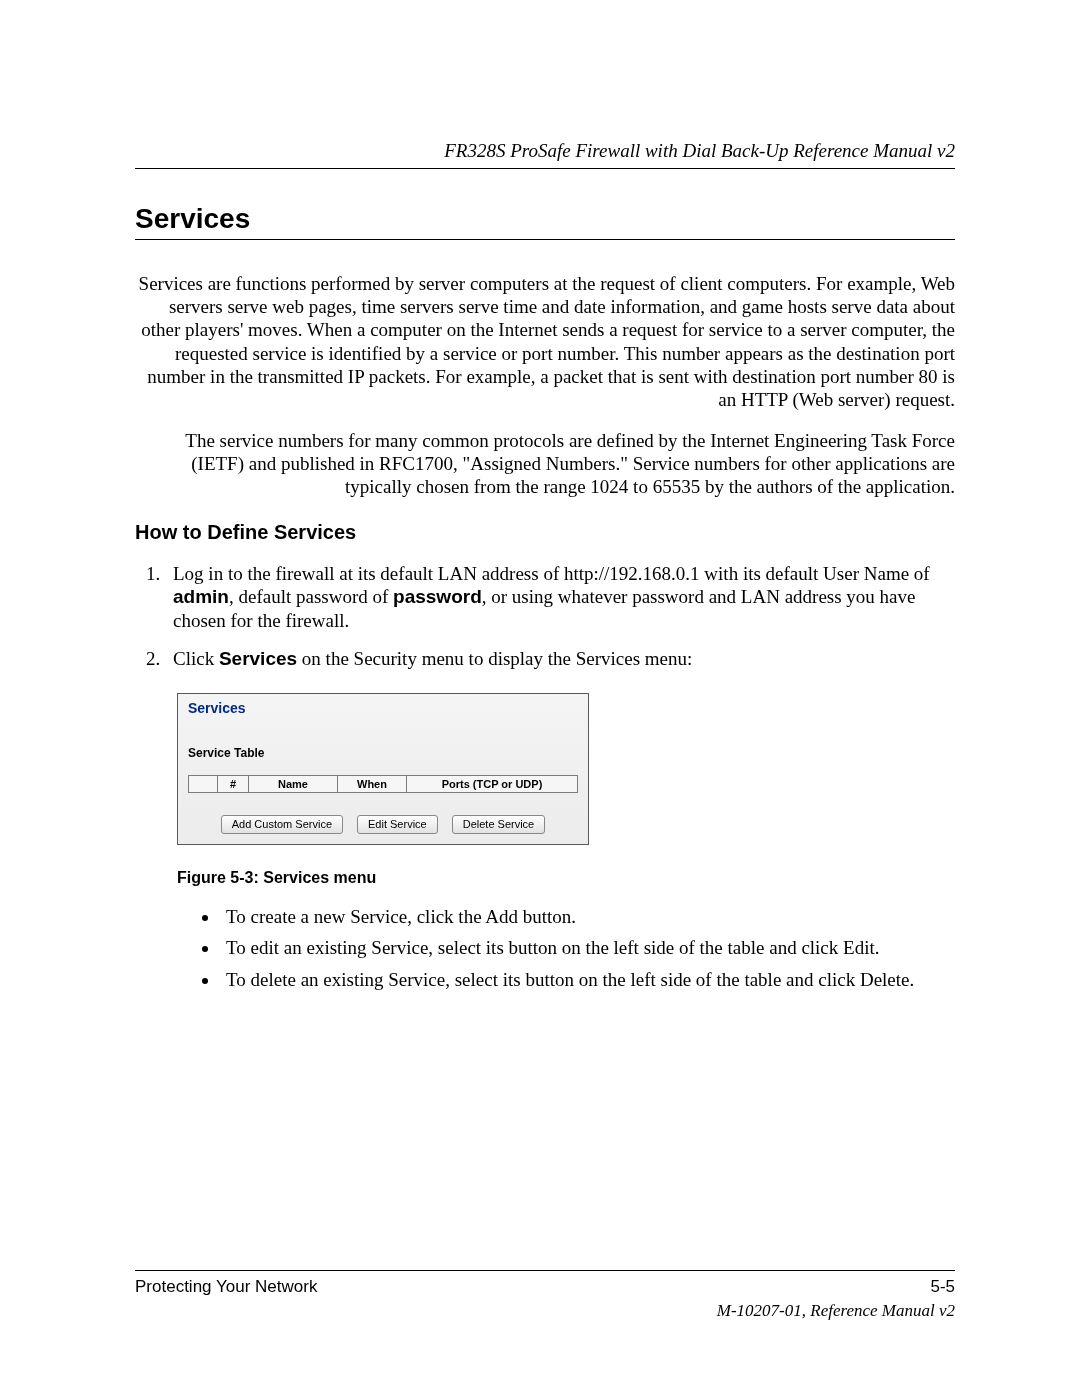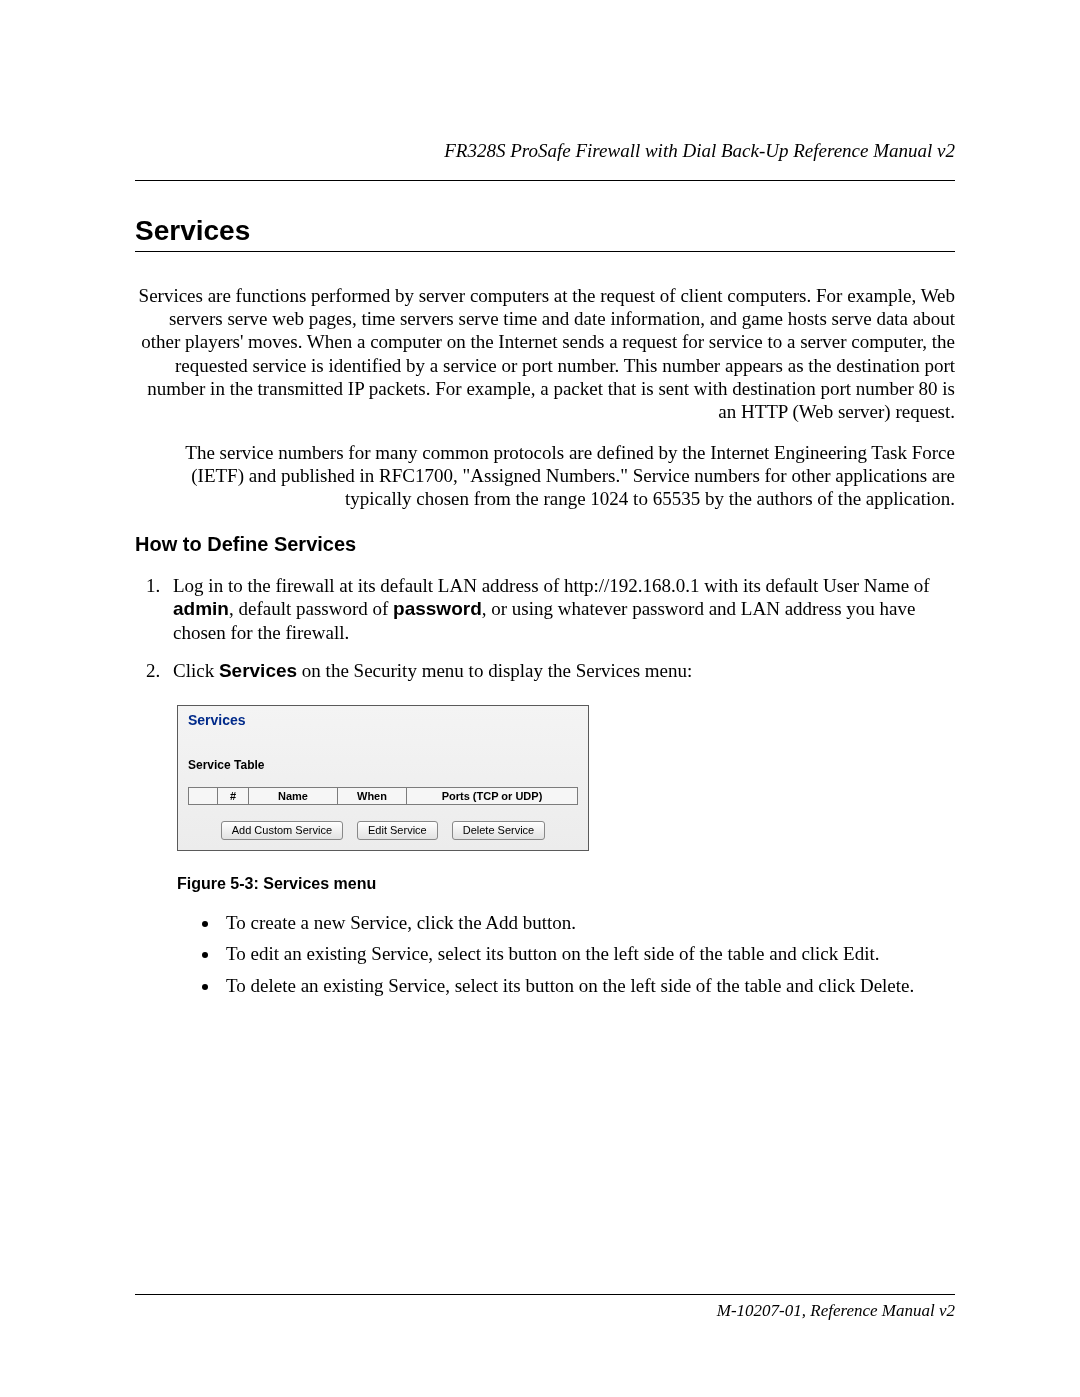--- a/index.html
+++ b/index.html
@@ -14,21 +14,21 @@
     height: 1397px;
     position: relative;
   }
   .page {
     padding: 140px 125px 0 135px;
   }
   .running-header {
     font-style: italic;
     font-size: 19px;
     text-align: right;
-    margin-bottom: 18px;
+    margin-bottom: 6px;
   }
   hr.hr-top {
     border: 0;
     border-top: 1.5px solid #000;
     margin: 0 0 34px 0;
   }
   h1.section-title {
     font-family: Arial, Helvetica, sans-serif;
     font-size: 28px;
     font-weight: bold;
@@ -101,21 +101,21 @@
     font-weight: bold;
     background: #f6f6f6;
     padding: 2px 4px;
     text-align: center;
   }
   .svc-table th.narrow { width: 20px; }
   .svc-table th.num { width: 22px; }
   .svc-table th.name { width: 80px; }
   .svc-table th.type { width: 60px; }
   .svc-btnrow {
-    margin-top: 16px;
+    margin-top: 22px;
     display: flex;
     justify-content: center;
     gap: 14px;
   }
   .svc-btn {
     font-family: Arial, Helvetica, sans-serif;
     font-size: 11px;
     padding: 2px 10px 3px;
     border: 1px solid #888;
     border-radius: 3px;
@@ -217,14 +217,18 @@
 
   <ul class="bullets">
     <li>To create a new Service, click the Add button.</li>
     <li>To edit an existing Service, select its button on the left side of the table and click Edit.</li>
     <li>To delete an existing Service, select its button on the left side of the table and click Delete.</li>
   </ul>
 </div>
 
 <div class="footer-block">
   <hr class="hr-bottom">
+  <div class="footer-row">
+    <span>Protecting Your Network</span>
+    <span>5-5</span>
+  </div>
   <div class="footer-doc">M-10207-01, Reference Manual v2</div>
 </div>
 
 </body></html>

